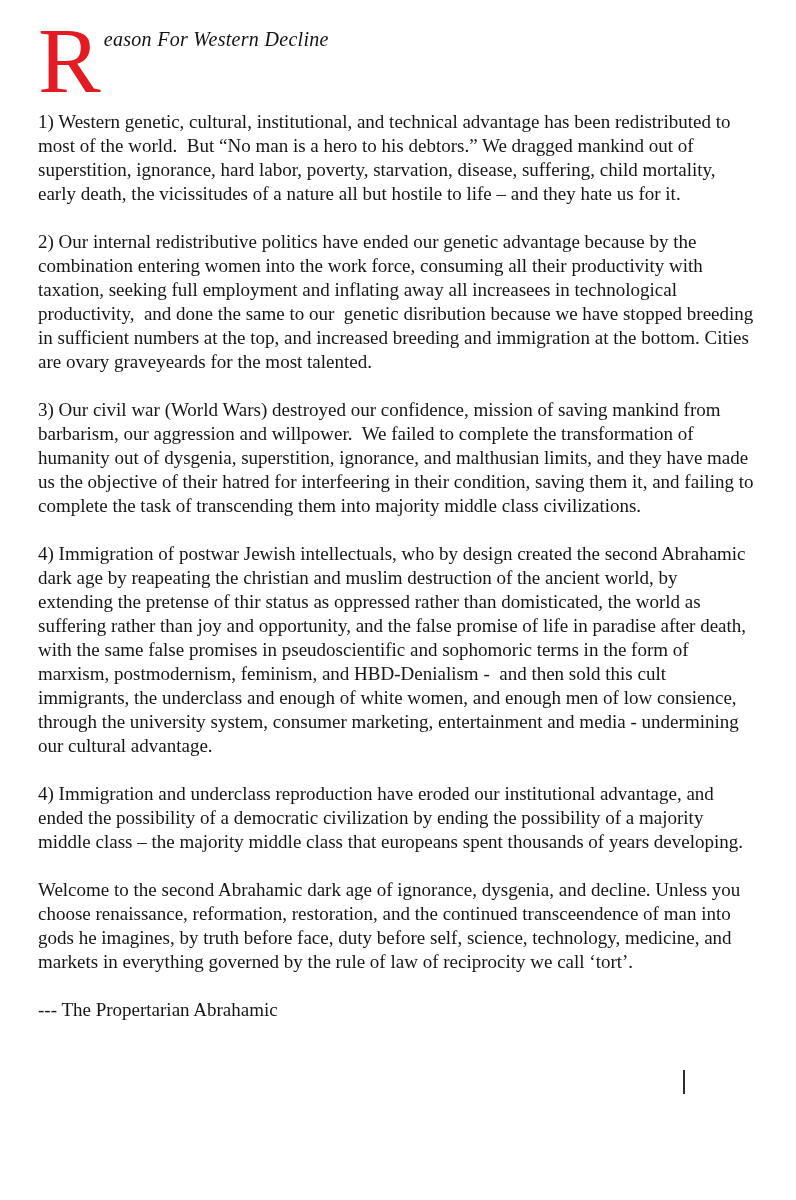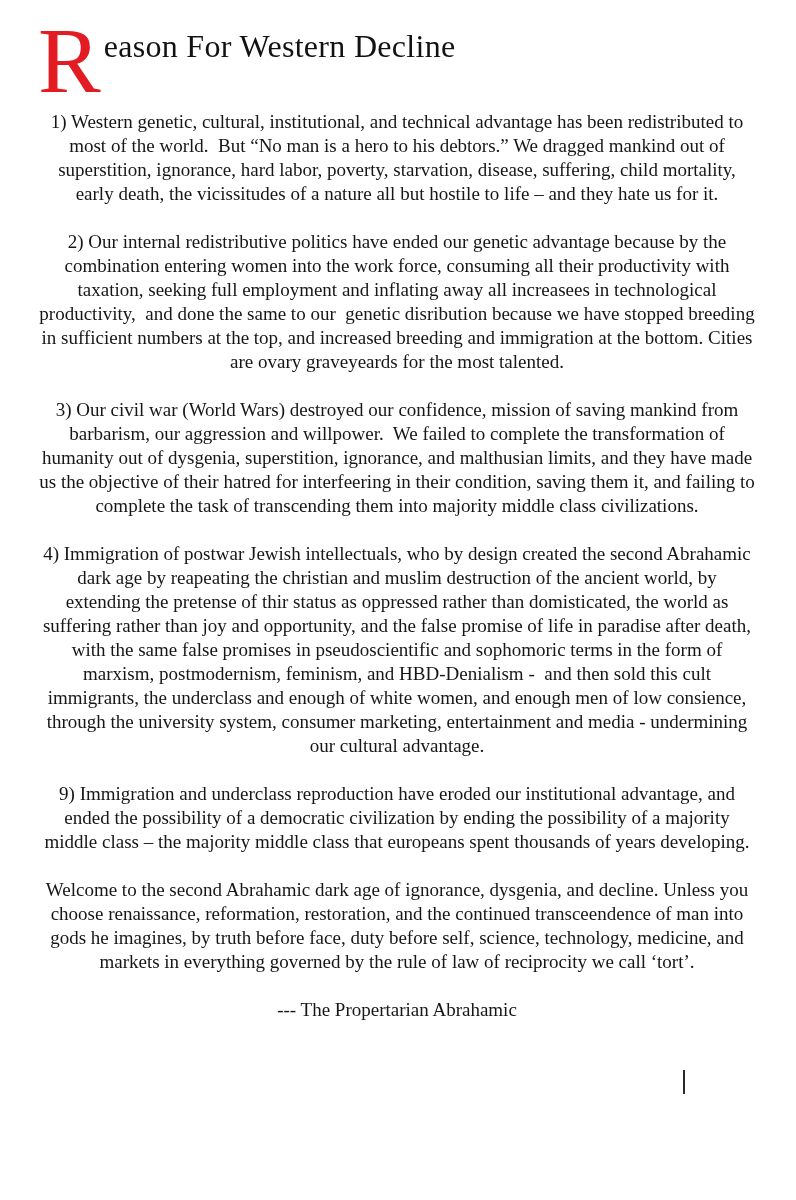--- a/index.html
+++ b/index.html
@@ -26,37 +26,37 @@
   .dropcap {
     display: block;
     color: #e31b23;
     font-size: 94px;
     line-height: 0.73;
     font-weight: 400;
     margin-right: 3px;
     user-select: none;
   }
   .title-rest {
-    font-size: 32px;
+    font-size: 20px;
     font-weight: 400;
     margin: 0;
     padding-top: 2px;
     letter-spacing: 0.3px;
     color: #121212;
+    font-style: italic;
   }
   .body-text {
     width: 718px;
   }
   .body-text p {
     margin: 0 0 24px 0;
     font-size: 19px;
     line-height: 24px;
     white-space: pre-wrap;
     color: #161616;
-    text-align: center;
   }
   .signature {
     margin: 0;
   }
   .caret {
     position: absolute;
     left: 683px;
     top: 1070px;
     width: 2px;
     height: 24px;
@@ -71,20 +71,20 @@
   <div class="title-row">
     <span class="dropcap" style="color: rgb(227, 27, 35);">R</span>
     <h1 class="title-rest">eason For Western Decline</h1>
   </div>
 
   <div class="body-text">
     <p>1) Western genetic, cultural, institutional, and technical advantage has been redistributed to most of the world.  But “No man is a hero to his debtors.” We dragged mankind out of superstition, ignorance, hard labor, poverty, starvation, disease, suffering, child mortality, early death, the vicissitudes of a nature all but hostile to life – and they hate us for it.</p>
     <p>2) Our internal redistributive politics have ended our genetic advantage because by the combination entering women into the work force, consuming all their productivity with taxation, seeking full employment and inflating away all increasees in technological productivity,  and done the same to our  genetic disribution because we have stopped breeding in sufficient numbers at the top, and increased breeding and immigration at the bottom. Cities are ovary graveyeards for the most talented.</p>
     <p>3) Our civil war (World Wars) destroyed our confidence, mission of saving mankind from barbarism, our aggression and willpower.  We failed to complete the transformation of humanity out of dysgenia, superstition, ignorance, and malthusian limits, and they have made us the objective of their hatred for interfeering in their condition, saving them it, and failing to complete the task of transcending them into majority middle class civilizations.</p>
     <p>4) Immigration of postwar Jewish intellectuals, who by design created the second Abrahamic dark age by reapeating the christian and muslim destruction of the ancient world, by extending the pretense of thir status as oppressed rather than domisticated, the world as suffering rather than joy and opportunity, and the false promise of life in paradise after death, with the same false promises in pseudoscientific and sophomoric terms in the form of marxism, postmodernism, feminism, and HBD-Denialism -  and then sold this cult immigrants, the underclass and enough of white women, and enough men of low consience, through the university system, consumer marketing, entertainment and media - undermining our cultural advantage.</p>
-    <p>9) Immigration and underclass reproduction have eroded our institutional advantage, and ended the possibility of a democratic civilization by ending the possibility of a majority middle class – the majority middle class that europeans spent thousands of years developing.</p>
+    <p>4) Immigration and underclass reproduction have eroded our institutional advantage, and ended the possibility of a democratic civilization by ending the possibility of a majority middle class – the majority middle class that europeans spent thousands of years developing.</p>
     <p>Welcome to the second Abrahamic dark age of ignorance, dysgenia, and decline. Unless you choose renaissance, reformation, restoration, and the continued transceendence of man into gods he imagines, by truth before face, duty before self, science, technology, medicine, and markets in everything governed by the rule of law of reciprocity we call ‘tort’.</p>
     <p class="signature">--- The Propertarian Abrahamic</p>
   </div>
 
   <div class="caret"></div>
 
 </div>
 
 </body></html>

